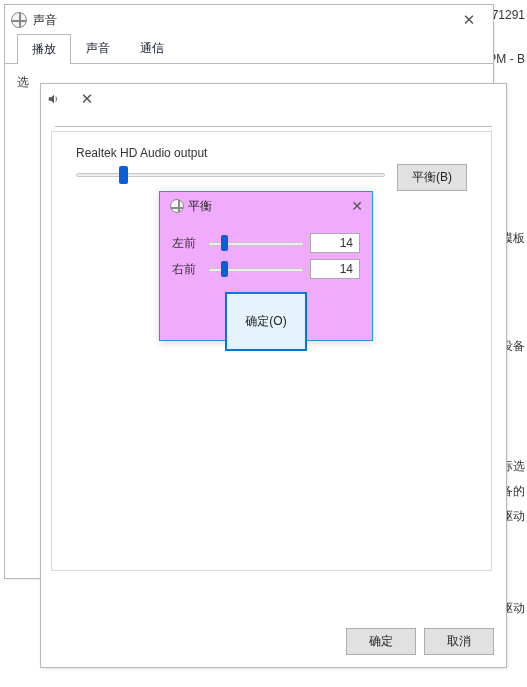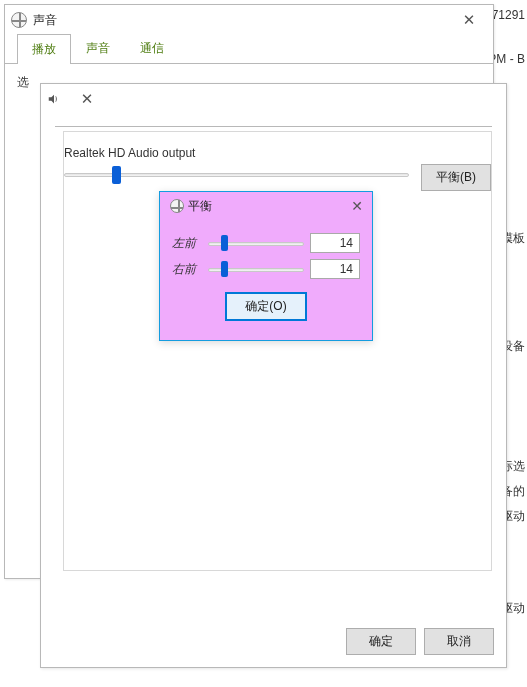--- a/index.html
+++ b/index.html
@@ -9,54 +9,54 @@
   .bgtext { position: absolute; color: #333; z-index: 0; }
 
   
   .sound-window { position: absolute; left: 4px; top: 4px; width: 490px; height: 575px; background: #fff; border: 1px solid #b8b8b8; z-index: 1; box-shadow: 1px 1px 2px rgba(0,0,0,0.08); }
   .title-bar { height: 30px; display: flex; align-items: center; padding: 0 4px; }
   .title-bar .icon { margin-right: 6px; margin-left: 2px; display:inline-flex; }
   .title-bar .title { flex: 1; color: #222; }
   .title-bar .close { width: 40px; text-align: center; font-size: 15px; color: #555; cursor: pointer; }
 
   .tabs { display: flex; padding-left: 12px; height: 28px; align-items: flex-end; }
-  .tab { padding: 6px 14px; color: #4d7c0f; border: 1px solid transparent; border-bottom: none; background: transparent; cursor: pointer; }
+  .tab { padding: 6px 14px; color: #0f172a; border: 1px solid transparent; border-bottom: none; background: transparent; cursor: pointer; }
   .tab.active { border-color: #b8b8b8; background: #fff; position: relative; top: 1px; }
   .tab-border { border-bottom: 1px solid #b8b8b8; margin: 0; }
 
   .sound-body { padding: 10px 12px; color: #333; }
 
   
   .speaker-window { position: absolute; left: 40px; top: 83px; width: 467px; height: 585px; background: #fff; border: 1px solid #b8b8b8; z-index: 2; box-shadow: 1px 1px 3px rgba(0,0,0,0.1); }
 
   .body-area { padding: 12px 10px 0 10px; position: relative; }
 
-  .panel { border: 1px solid #d8d8d8; margin: 4px 4px 0 12px; height: 440px; padding: 14px 0; }
+  .panel { border: 1px solid #d8d8d8; margin: 4px 4px 0 0; height: 440px; padding: 14px 24px; }
   .panel .grouplabel { color: #333; margin-bottom: 4px; }
 
   .slider-row { display: flex; align-items: flex-start; gap: 12px; margin-top: 4px; }
   .slider-track { position: relative; flex: 1; height: 22px; }
   .slider-track .track { position: absolute; left: 0; right: 0; top: 9px; height: 4px; background: linear-gradient(#e3e3e3,#f5f5f5); border: 1px solid #c8c8c8; border-radius: 2px; }
   .slider-track .thumb { position: absolute; top: 2px; width: 9px; height: 18px; background: #0a5fd7; border-radius: 2px; }
 
   .btn { background: #e1e1e1; border: 1px solid #adadad; padding: 4px 14px; cursor: pointer; color: #222; }
   .btn.disabled { color: #9c9c9c; background: #eee; border-color: #ccc; }
 
   .bottom-buttons { position: absolute; right: 12px; bottom: 12px; display: flex; gap: 8px; }
 
   
   .balance-window { position: absolute; left: 159px; top: 191px; width: 214px; height: 150px; background: #f0abfc; border: 1px solid #149cdf; z-index: 3; box-shadow: 0 2px 8px rgba(0,0,0,0.15); }
   .balance-window .title-bar { padding: 4px 2px 4px 8px; height: 28px; }
   .balance-window .title-bar .icon { margin-right: 4px; }
   .balance-row { display: flex; align-items: center; padding: 3px 12px; gap: 6px; }
-  .balance-row .lbl { width: 30px; color: #333; font-style: italic; }
+  .balance-row .lbl { width: 30px; color: #333; }
   .balance-row .slider-track { flex: 1; height: 20px; }
   .balance-row .valbox { width: 50px; height: 20px; border: 1px solid #a9a9a9; text-align: right; padding-right: 6px; line-height: 18px; color: #333; background: #fff; }
   .ok-row { display: flex; justify-content: center; padding: 10px 0 8px 0; }
-  .ok-row .btn { border: 2px solid #0078d7; background: #e5f1fb; padding: 4px 18px; }
+  .ok-row .btn { border: 2px solid #0078d7; background: #e5f1fb; padding: 19px 18px; }
 
   
   .globe { width:16px; height:16px; border:1px solid #888; border-radius:50%; position:relative; display:inline-block; background:#f4f4f4;}
   .globe:before, .globe:after { content:""; position:absolute; border:1px solid #888; }
   .globe:before { left:0; right:0; top:7px; height:0; }
   .globe:after { top:0; bottom:0; left:7px; width:0; }
   .spkicon { width:14px; height:14px; display:inline-block; }
   .spkicon svg { width:14px; height:14px; }
 </style>
 </head>

